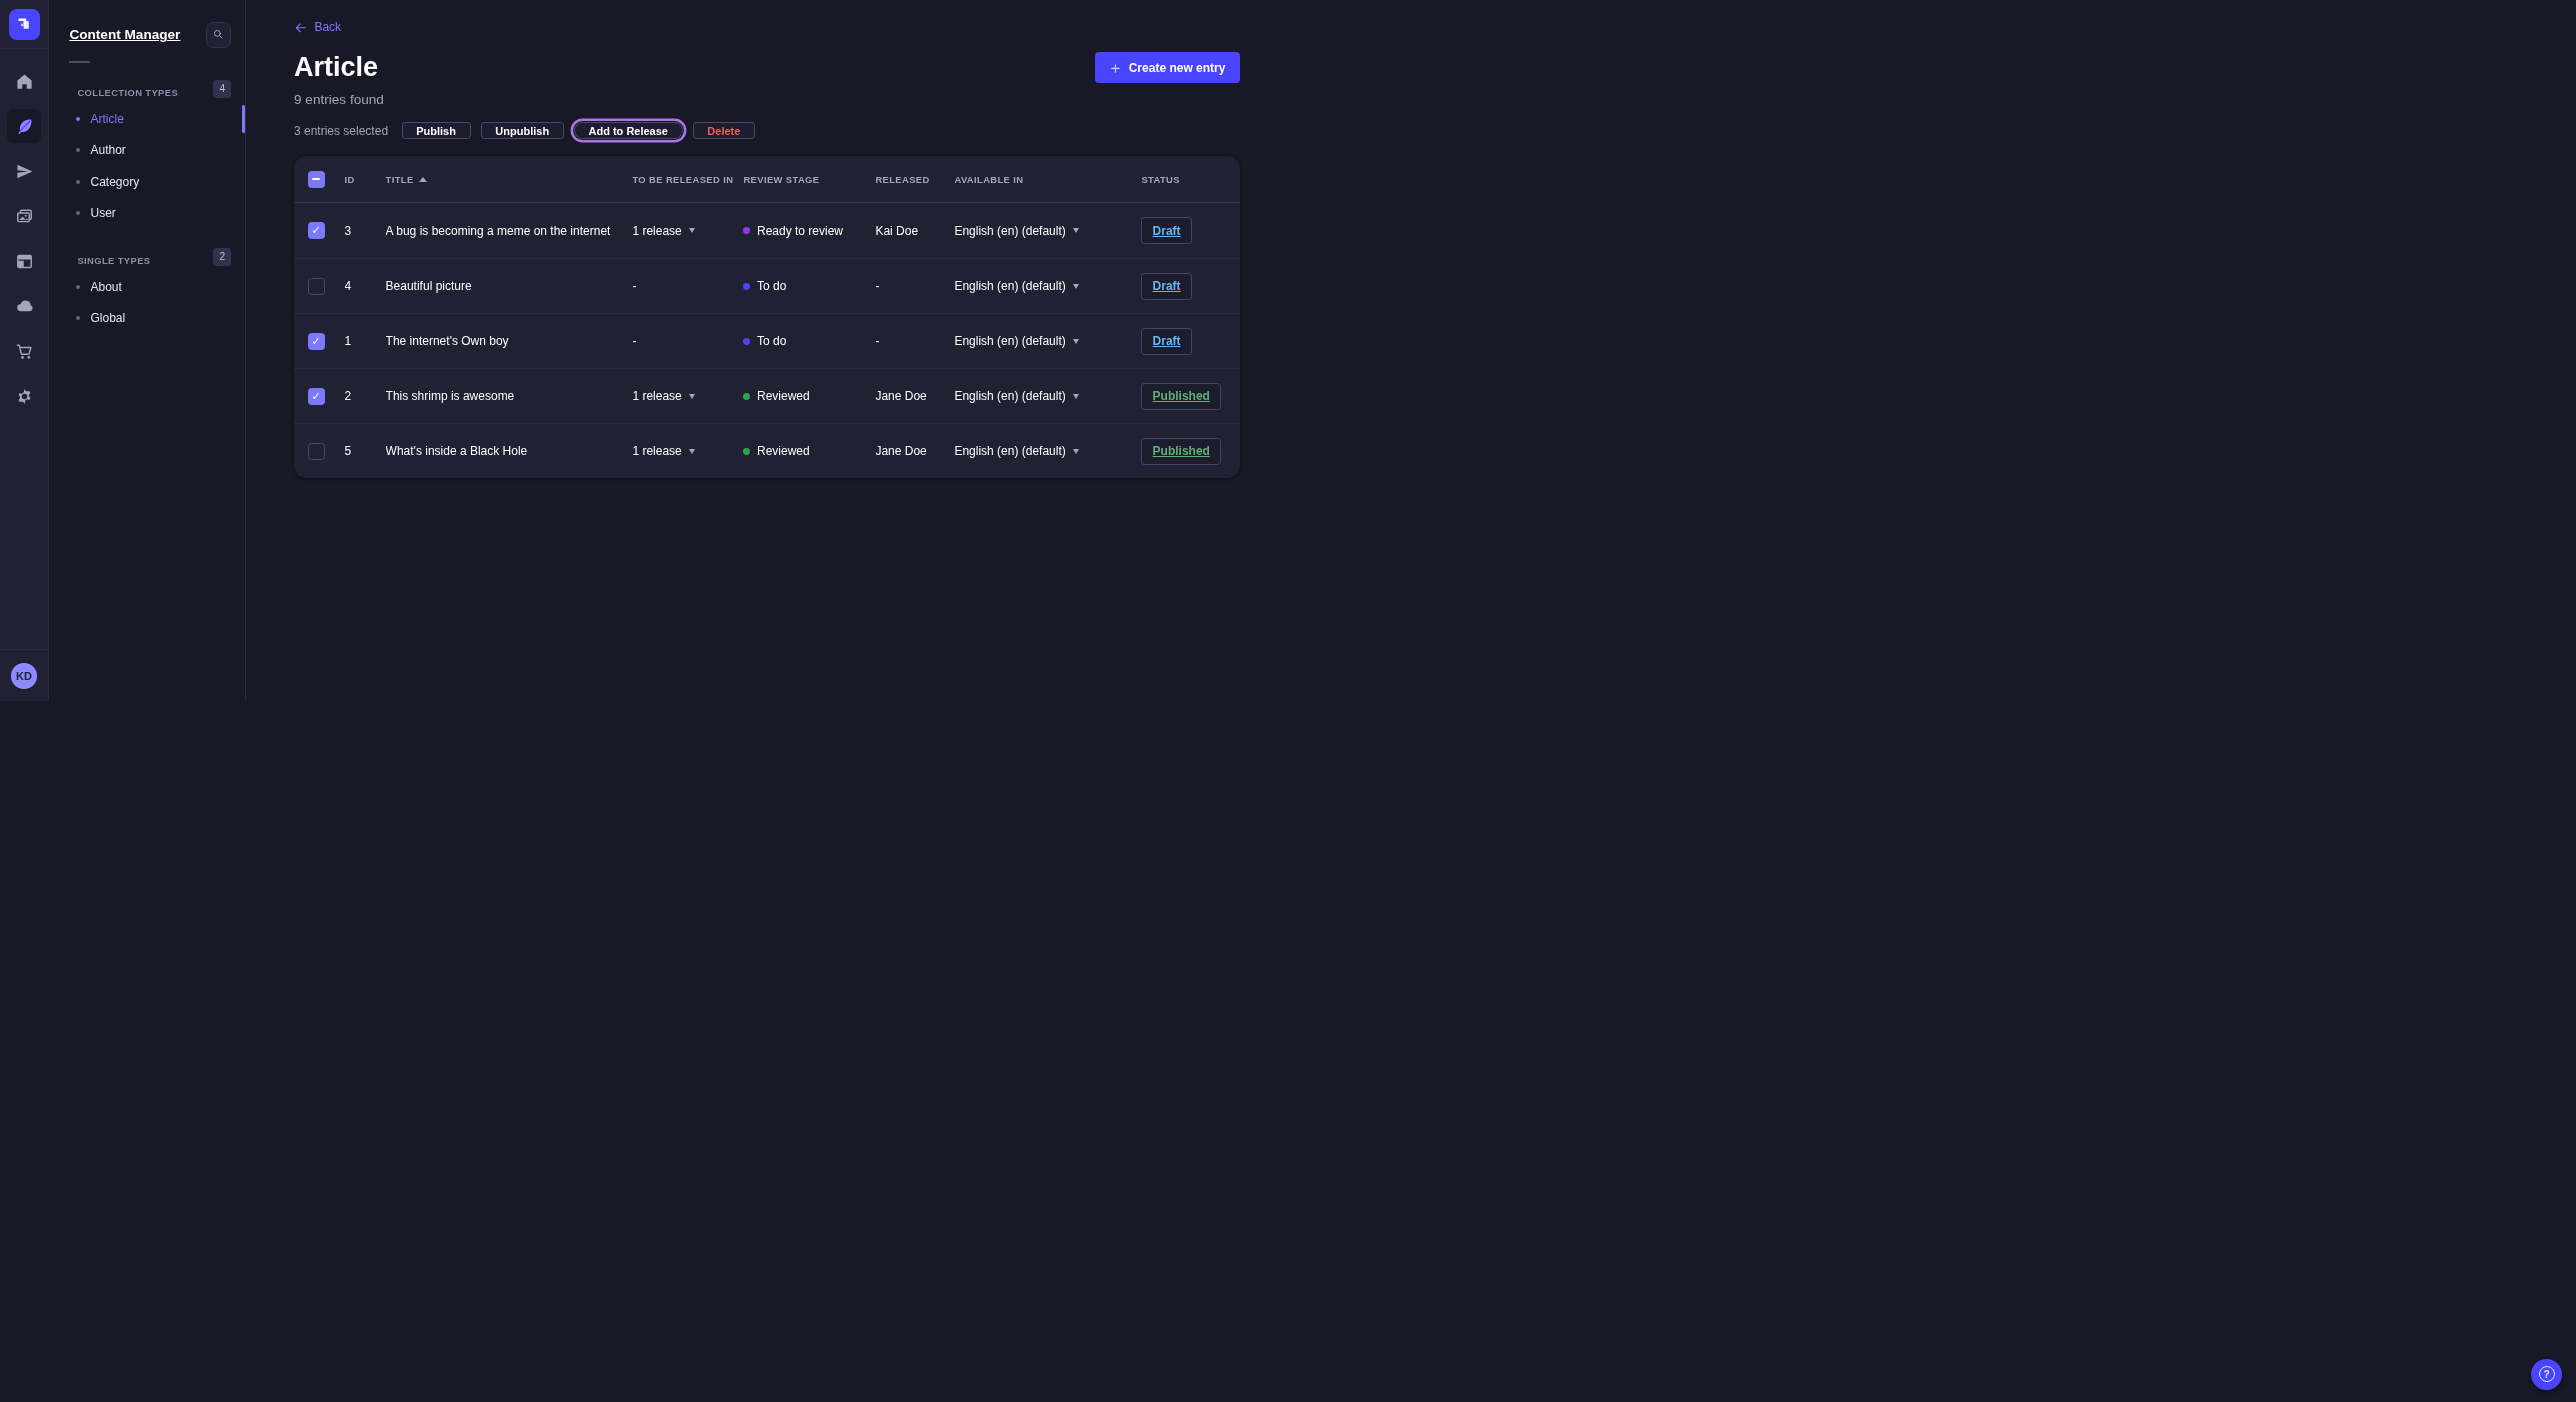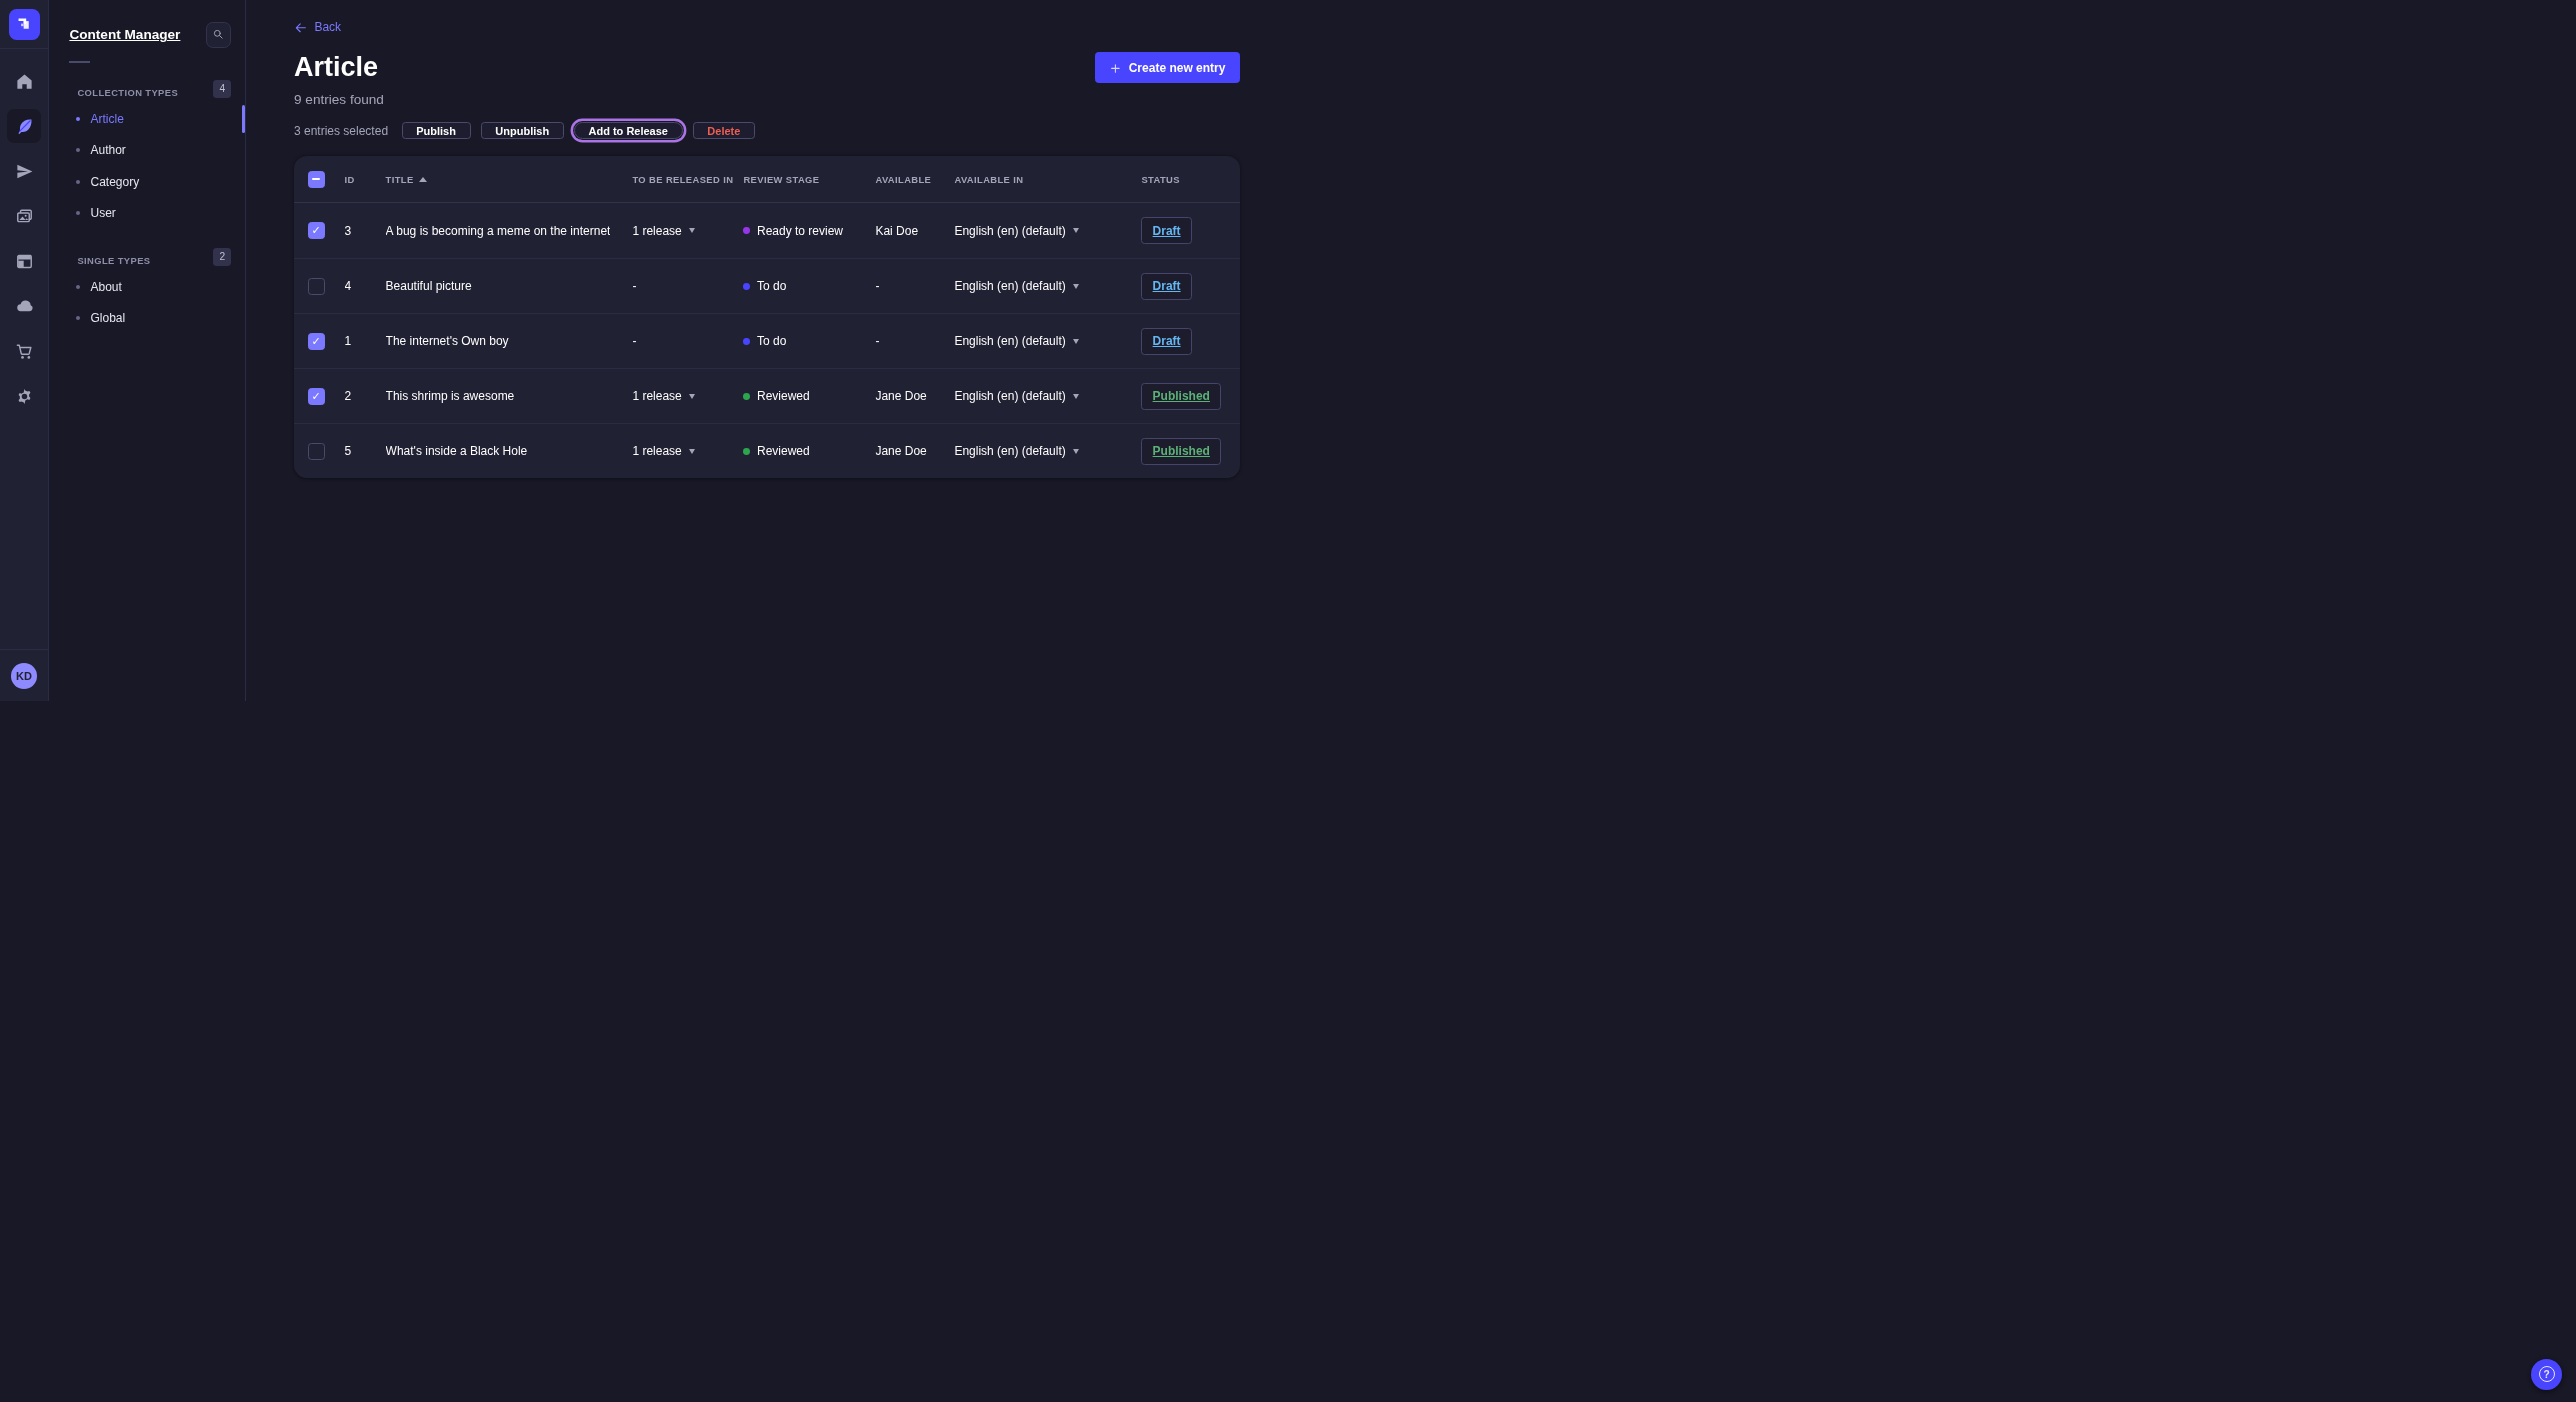--- a/index.html
+++ b/index.html
@@ -236,21 +236,21 @@
       <div class="cell">
           <div class="checkbox indeterminate"></div>
         </div>
       <div class="th">ID</div>
       <div class="th">
           <span>TITLE</span>
           <span class="tri-up"></span>
         </div>
       <div class="th">TO BE RELEASED IN</div>
       <div class="th">REVIEW STAGE</div>
-      <div class="th">AVAILABLE</div>
+      <div class="th">RELEASED</div>
       <div class="th">AVAILABLE IN</div>
       <div class="th">STATUS</div>
     </div>
     <div>
   <div class="tgrid trow">
     <div class="cell">
             <div class="checkbox checked"></div>
           </div>
     <div class="cell">
             <span class="txt">3</span>

